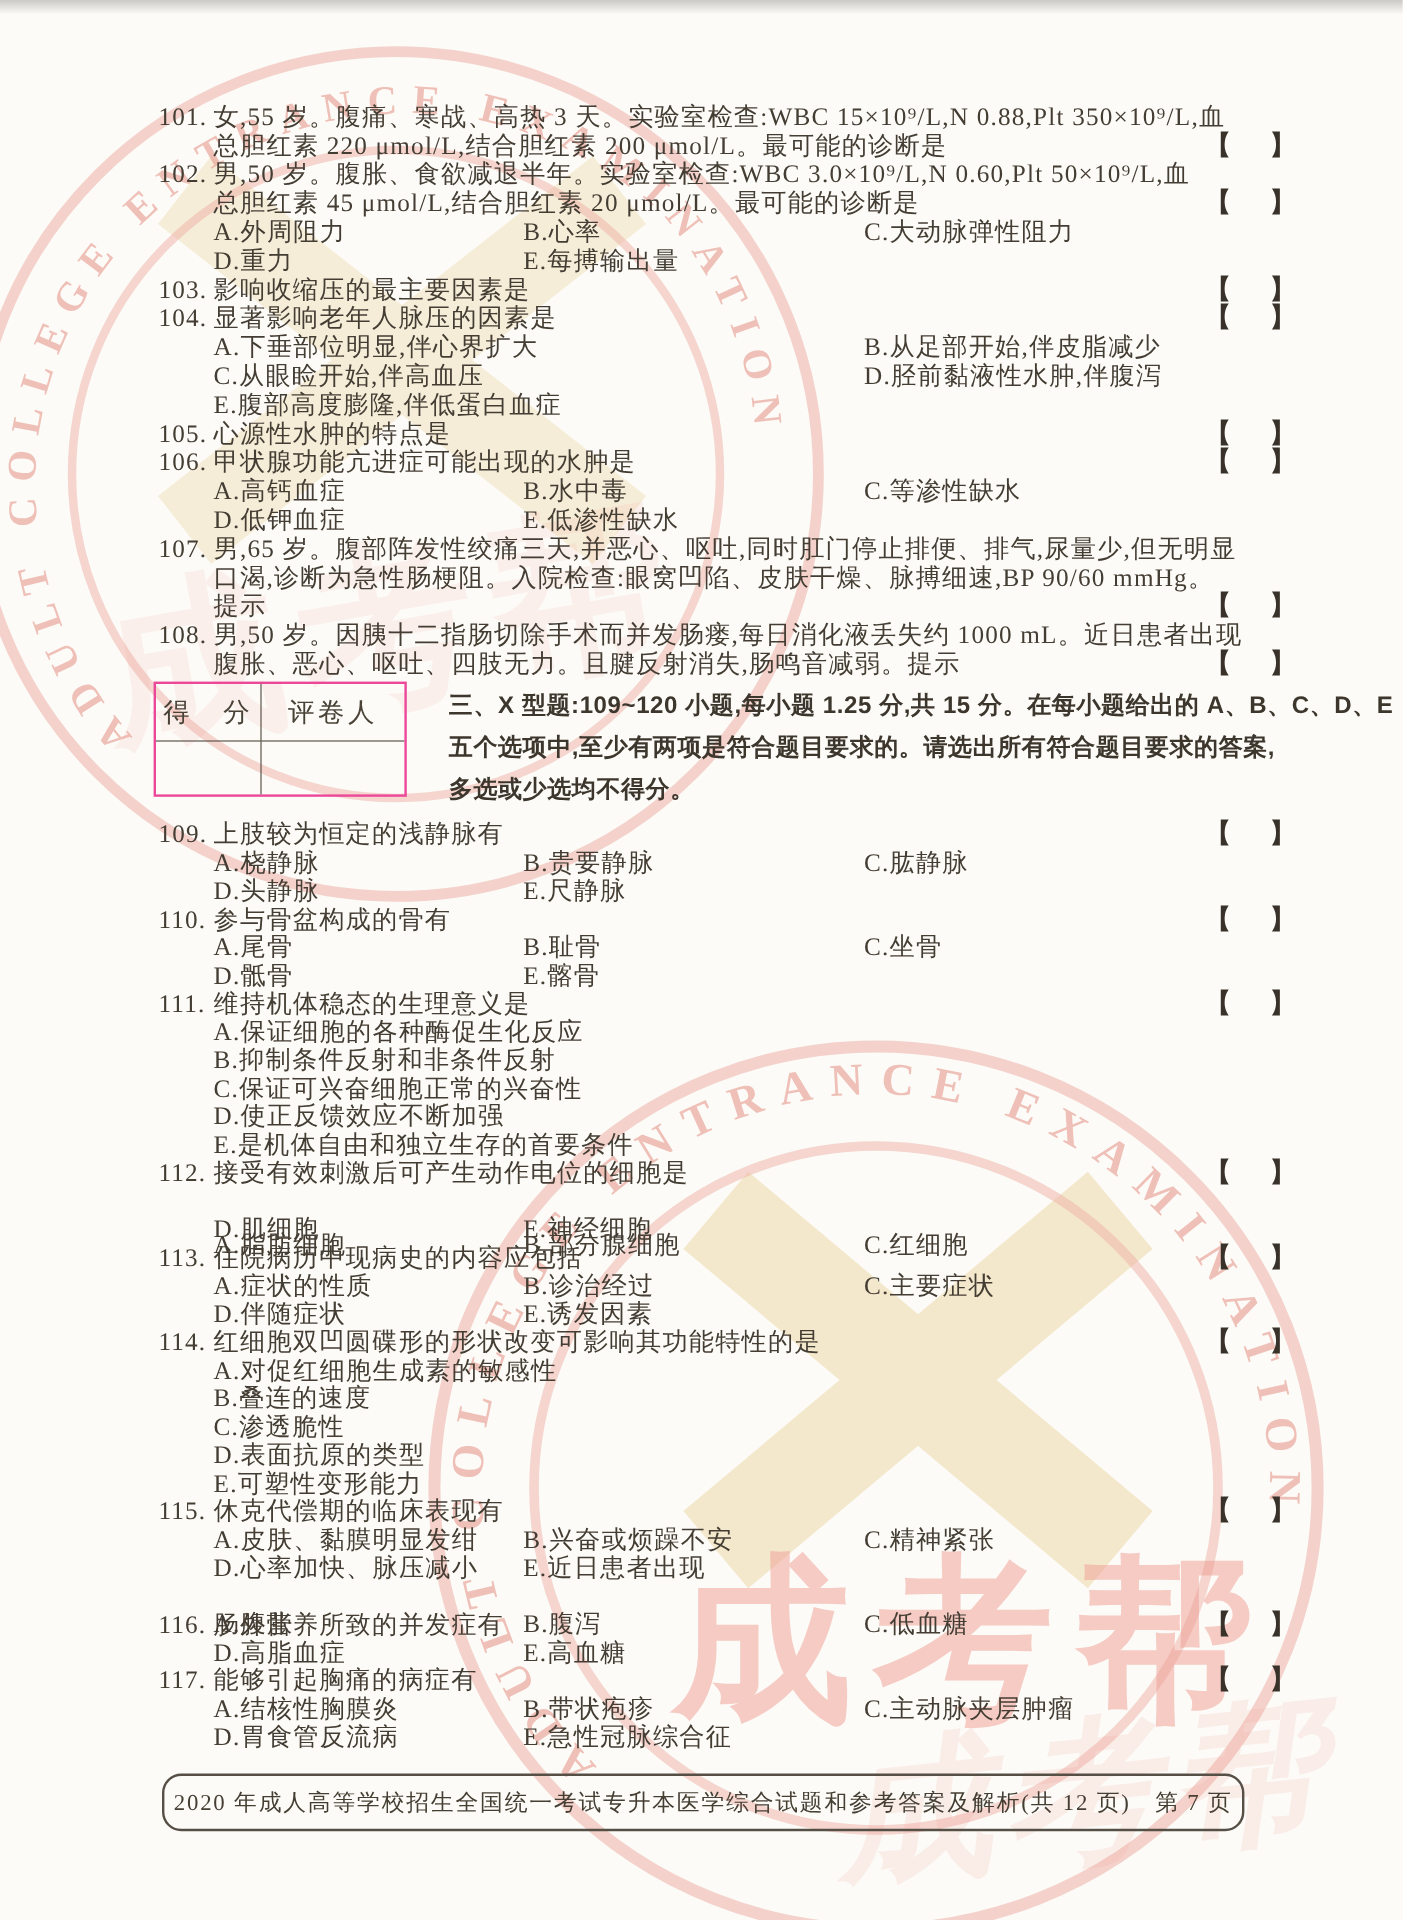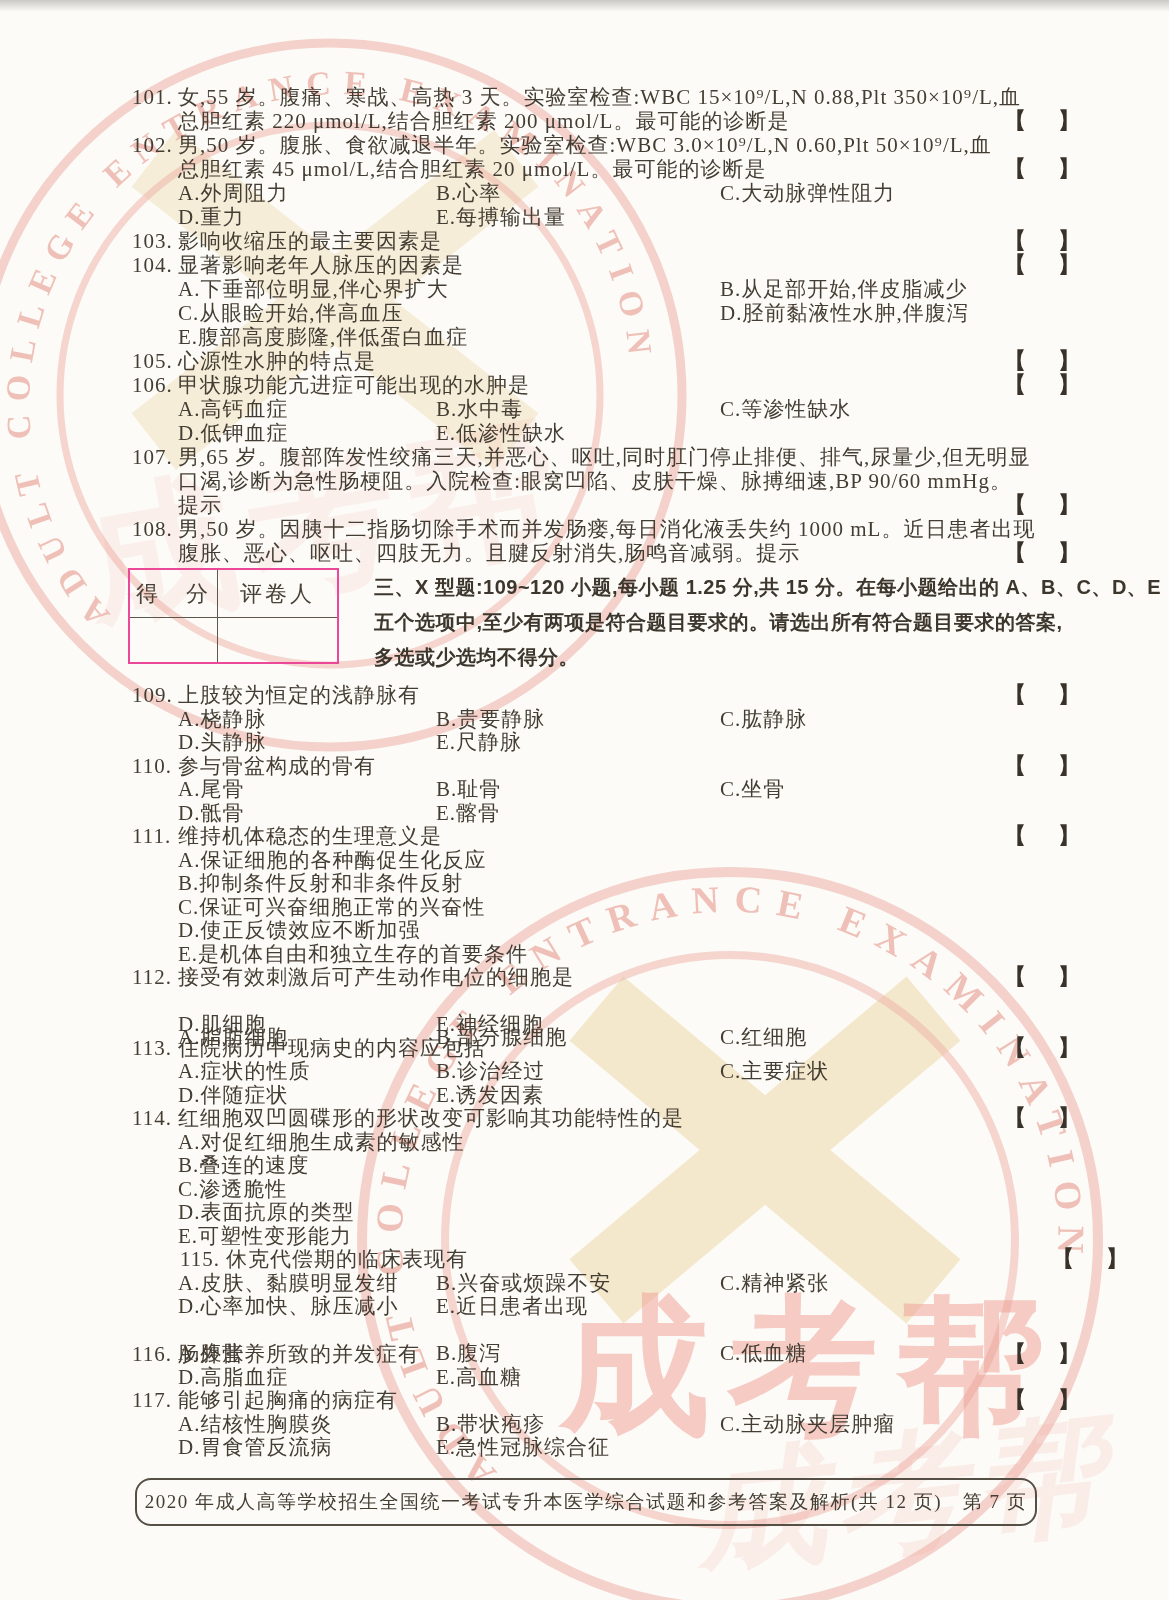--- a/index.html
+++ b/index.html
@@ -286,21 +286,21 @@
       </div>
       <div class="row" style="top: 1176.5px;">
         <span class="cell col-a">C.渗透脆性</span>
       </div>
       <div class="row" style="top: 1200px;">
         <span class="cell col-a">D.表面抗原的类型</span>
       </div>
       <div class="row" style="top: 1223.5px;">
         <span class="cell col-a">E.可塑性变形能力</span>
       </div>
-      <div class="row" style="top: 1247px; margin-left: 48px;">
+      <div class="row" style="top: 1247px;">
         <span class="cell num">115.</span>
         <span class="cell t-text">休克代偿期的临床表现有</span>
         <span class="cell br-open">【</span>
         <span class="cell br-close">】</span>
       </div>
       <div class="row" style="top: 1270.5px;">
         <span class="cell col-a">A.皮肤、黏膜明显发绀</span>
         <span class="cell col-b">B.兴奋或烦躁不安</span>
         <span class="cell col-c">C.精神紧张</span>
       </div>

